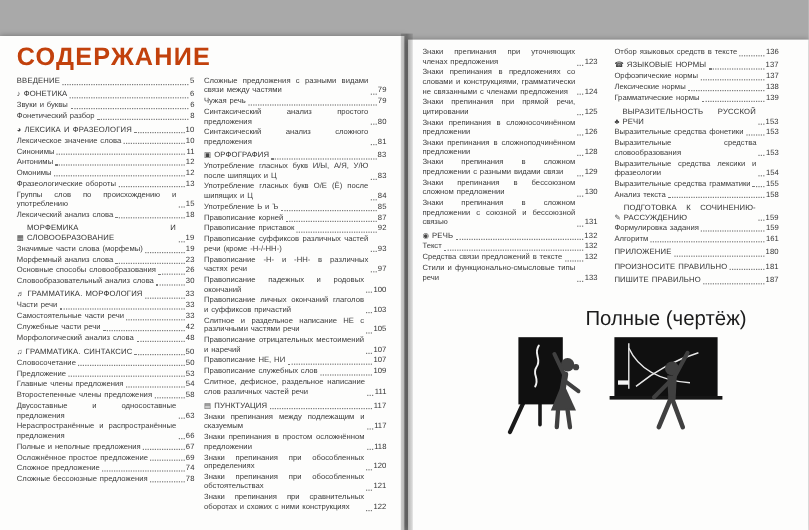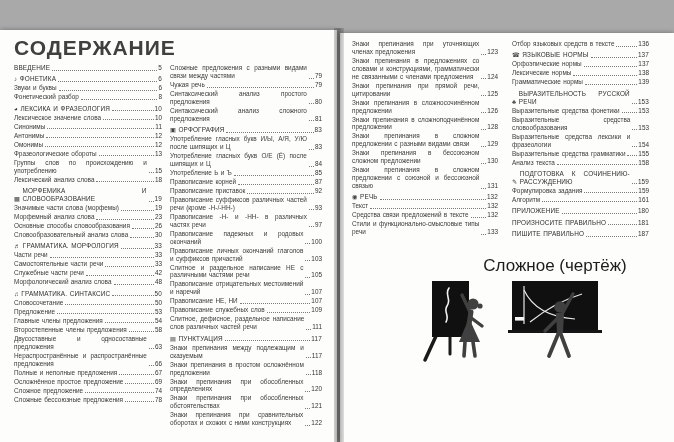--- a/index.html
+++ b/index.html
@@ -4,21 +4,21 @@
 <style>
   html,body{margin:0;padding:0;}
   body{font-family:"Liberation Sans",sans-serif;}
   #stage{position:relative;width:674px;height:442px;background:#a9a9a9;overflow:hidden;}
   .page{position:absolute;background:#fdfdfc;box-shadow:0 0 5px rgba(0,0,0,.35);}
   #page-left{left:0;top:30px;width:337px;height:412px;}
   #page-right{left:340px;top:33px;width:334px;height:409px;}
   .seam{position:absolute;left:334px;top:28px;width:10px;height:414px;
         background:linear-gradient(to right,rgba(0,0,0,.18),rgba(0,0,0,.32) 50%,rgba(0,0,0,.12));}
   .page-title{position:absolute;left:14px;top:6px;font-size:21px;font-weight:800;
-        letter-spacing:1px;color:#404040;}
+        letter-spacing:1px;color:#c2410c;}
   .toc-col{position:absolute;font-size:6.4px;line-height:7.9px;color:#3a3a3a;}
   #col1{left:14px;top:34px;width:148px;}
   #col2{left:170px;top:34px;width:152px;}
   #col3{left:12px;top:7px;width:146px;}
   #col4{left:172px;top:7px;width:137px;}
   .row{display:flex;align-items:flex-end;margin-bottom:1.1px;}
   .row.chapter,.row.part{margin-top:3.5px;letter-spacing:.15px;color:#2e2e2e;}
   .toc-col > .row:first-child{margin-top:0;}
   .t{text-align:justify;word-spacing:.6px;}
   .dots{flex:1 1 auto;min-width:5px;margin:0 1px 1.3px 2px;border-bottom:1px dotted #7a7a7a;}
@@ -489,21 +489,21 @@
           <span class="p">181</span>
         </div>
         <div class="row part">
           <span class="t">ПИШИТЕ ПРАВИЛЬНО</span>
           <span class="dots"></span>
           <span class="p">187</span>
         </div>
       </div>
 
     <div class="figure">
-      <div class="fig-caption" id="cap-top">Сложное (чертёж)</div>
+      <div class="fig-caption" id="cap-top">Полные (чертёж)</div>
       <svg width="300" height="150" viewBox="0 0 300 150">
 
         <g>
           <line x1="66" y1="86" x2="55" y2="110" stroke="#1a1a1a" stroke-width="3.5" stroke-linecap="round"></line>
           <line x1="80" y1="86" x2="80" y2="104" stroke="#1a1a1a" stroke-width="3" stroke-linecap="round"></line>
           <rect x="62" y="31" width="37" height="56" fill="#101010"></rect>
           <path d="M79,38 c-5,7 3,11 -2,18 c-4,6 3,9 -1,16" fill="none" stroke="#f2f2f2" stroke-width="1.6" stroke-linecap="round"></path>
           <g fill="#404040" stroke="#404040">
             <circle cx="103" cy="54" r="5.6" stroke="none"></circle>
             <circle cx="110" cy="56" r="2.6" stroke="none"></circle>

